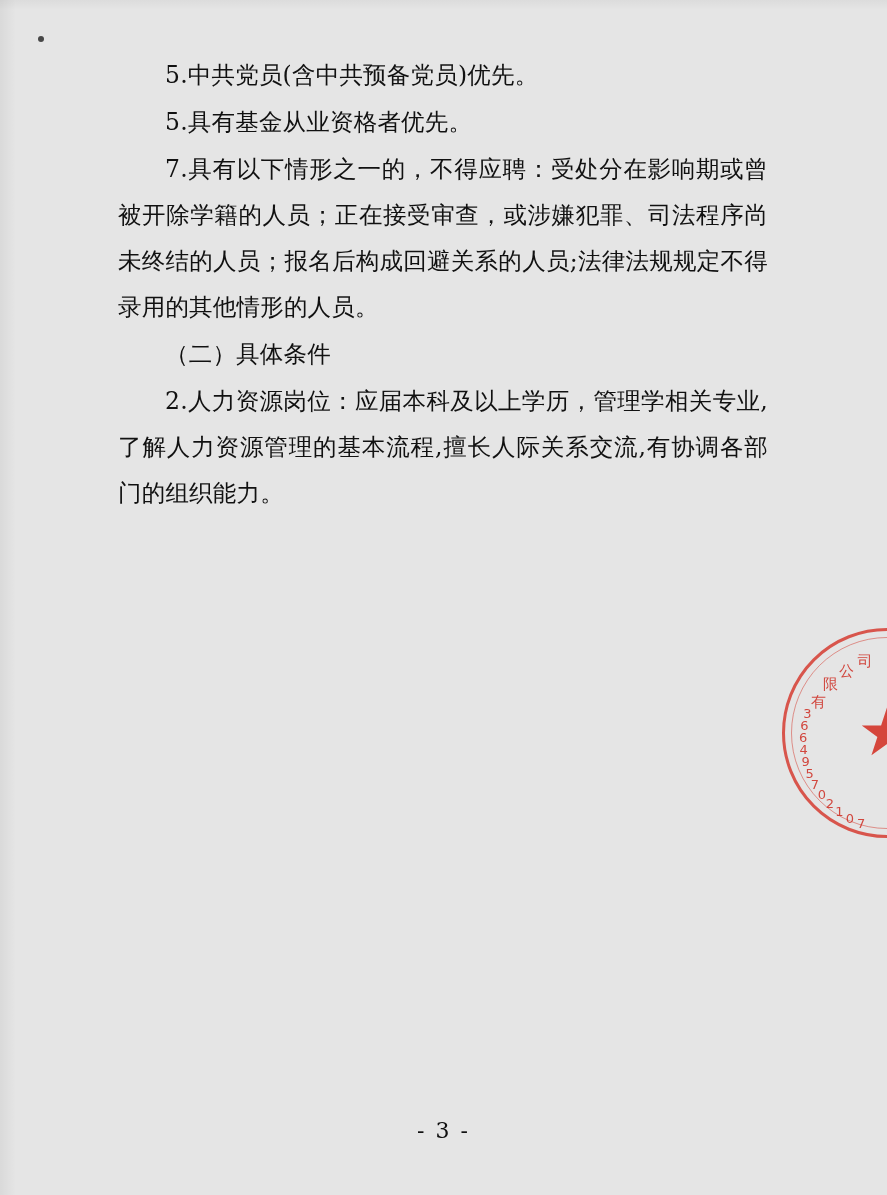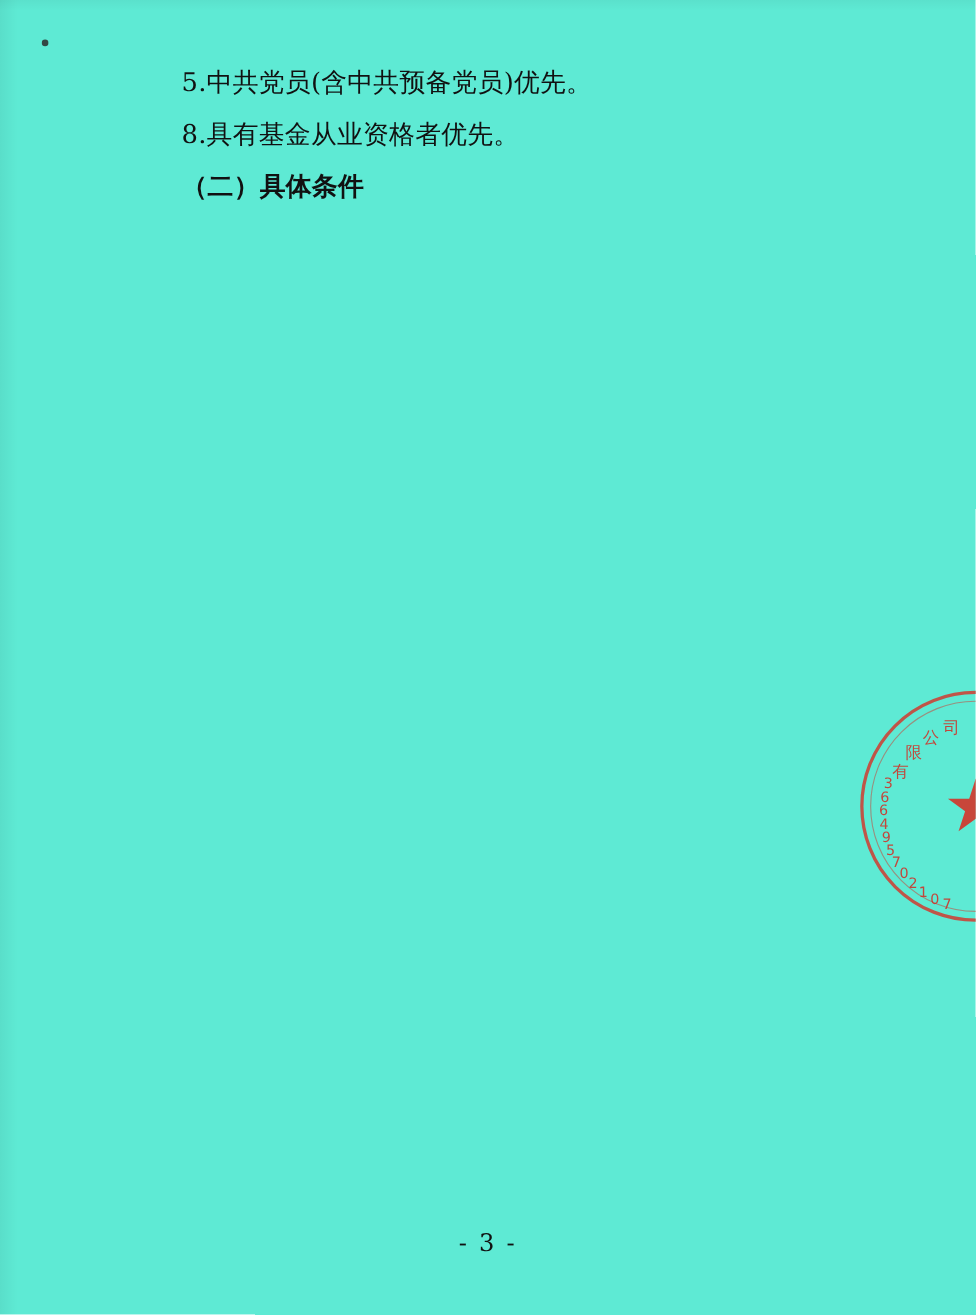--- a/index.html
+++ b/index.html
@@ -11,40 +11,40 @@
     width: 887px;
     height: 1195px;
     position: relative;
     font-family: "DejaVu Serif", "Liberation Serif", serif;
     color: #111111;
     overflow: hidden;
   }
   .page {
     position: absolute;
     inset: 0;
-    background: #5eead4;
+    background: #e5e5e5;
   }
   .doc-body {
     position: absolute;
     left: 118px;
     top: 52px;
     width: 650px;
   }
   .para {
     font-size: 23.5px;
     line-height: 46px;
     text-align: justify;
     text-justify: inter-ideograph;
     letter-spacing: 0.2px;
     margin: 0 0 1px 0;
     text-indent: 2em;
     word-break: break-all;
   }
   .para.heading {
-    font-weight: bold;
+    font-weight: normal;
   }
   .page-number {
     position: absolute;
     left: 0;
     right: 0;
     top: 1118px;
     text-align: center;
     font-size: 22px;
     font-family: "DejaVu Serif", "Liberation Serif", serif;
     color: #111;
@@ -147,22 +147,24 @@
 
 <div class="page">
 
   <div class="edge-shadow-left"></div>
   <div class="edge-shadow-top"></div>
 
   <div class="ink-dot"></div>
 
   <div class="doc-body">
     <p class="para">5.中共党员(含中共预备党员)优先。</p>
-    <p class="para">8.具有基金从业资格者优先。</p>
+    <p class="para">5.具有基金从业资格者优先。</p>
+    <p class="para">7.具有以下情形之一的，不得应聘：受处分在影响期或曾被开除学籍的人员；正在接受审查，或涉嫌犯罪、司法程序尚未终结的人员；报名后构成回避关系的人员;法律法规规定不得录用的其他情形的人员。</p>
     <p class="para heading">（二）具体条件</p>
+    <p class="para">2.人力资源岗位：应届本科及以上学历，管理学相关专业,了解人力资源管理的基本流程,擅长人际关系交流,有协调各部门的组织能力。</p>
   </div>
 
   <div class="seal">
     <div class="seal-ring"></div>
     <div class="seal-inner-ring"></div>
     <div class="seal-top-text">
       <span style="transform: rotate(-62deg) translate(0,-86px) rotate(62deg);">有</span>
       <span style="transform: rotate(-48deg) translate(0,-86px) rotate(48deg);">限</span>
       <span style="transform: rotate(-34deg) translate(0,-86px) rotate(34deg);">公</span>
       <span style="transform: rotate(-20deg) translate(0,-86px) rotate(20deg);">司</span>

